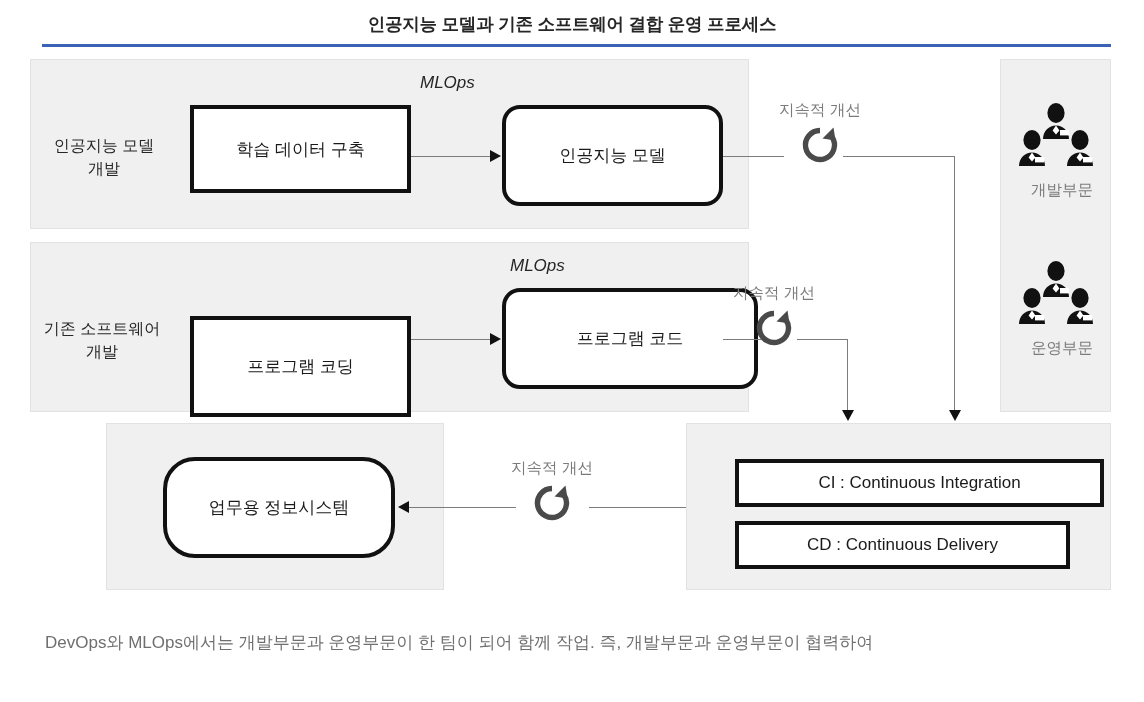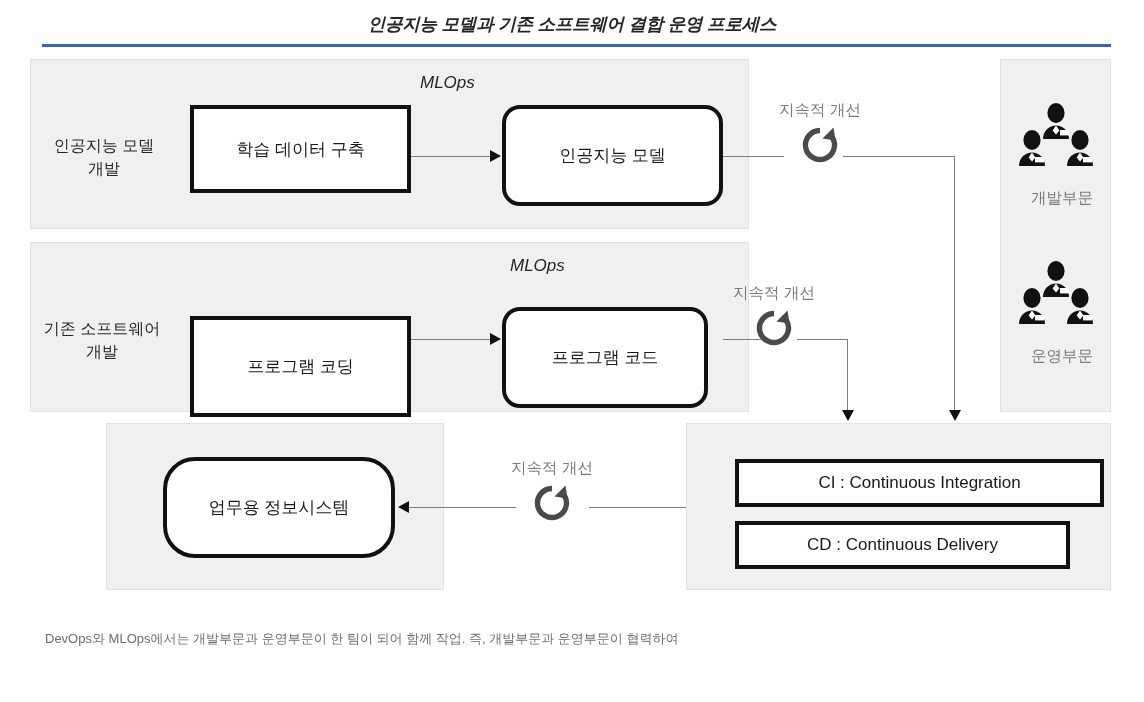--- a/index.html
+++ b/index.html
@@ -11,21 +11,20 @@
     position:relative;
     overflow:hidden;
   }
   .canvas{position:absolute;left:0;top:0;width:1144px;height:702px;}
 
   
   .title{
     position:absolute;left:0;top:12px;width:1144px;
     text-align:center;font-size:17.5px;font-weight:700;color:#262626;
     letter-spacing:-0.2px;
-    font-style:italic;
   }
   .title-rule{
     position:absolute;left:42px;top:44px;width:1069px;height:2.5px;
     background:#3a63b8;
   }
 
   
   .panel{
     position:absolute;background:#f0f0f0;border:1px solid #e2e2e2;
     box-sizing:border-box;
@@ -53,21 +52,21 @@
   
   .node{
     position:absolute;background:#ffffff;border:4px solid #111111;
     box-sizing:border-box;display:flex;align-items:center;justify-content:center;
     font-size:17px;color:#1a1a1a;text-align:center;
   }
   .node.rounded{border-radius:18px;}
   #node-train{left:190px;top:105px;width:221px;height:88px;}
   #node-model{left:502px;top:105px;width:221px;height:101px;}
   #node-coding{left:190px;top:288px;width:221px;height:101px;margin-top:28px;}
-  #node-code{left:502px;top:288px;width:206px;height:101px;margin-top:19px;}
+  #node-code{left:502px;top:288px;width:256px;height:101px;}
   #node-biz{left:163px;top:457px;width:232px;height:101px;border-radius:32px;}
 
   .cicd-box{
     position:absolute;background:#ffffff;border:4px solid #111111;
     box-sizing:border-box;display:flex;align-items:center;justify-content:center;
     font-size:17px;color:#1a1a1a;
   }
   #box-ci{left:735px;top:459px;width:369px;height:48px;}
   #box-cd{left:735px;top:521px;width:335px;height:48px;}
 
@@ -105,27 +104,27 @@
   #improve-1{left:760px;top:100px;width:120px;}
   #improve-2{left:714px;top:283px;width:120px;}
   #improve-3{left:492px;top:458px;width:120px;}
 
   
   .people-group{position:absolute;left:1000px;width:111px;text-align:center;}
   #people-dev{top:100px;}
   #people-ops{top:258px;}
   .people-ico{width:86px;height:78px;margin:0 auto;display:block;}
   .people-label{
-    font-size:15.5px;color:#7b7b7b;margin-top:10px;white-space:nowrap;padding-left:13px;
+    font-size:15.5px;color:#7b7b7b;margin-top:2px;white-space:nowrap;padding-left:13px;
   }
 
   
   .footnote{
     position:absolute;left:45px;top:628px;width:1065px;
-    font-size:13px;color:#6f6f6f;line-height:1.75;
+    font-size:17px;color:#6f6f6f;line-height:1.75;
   }
 </style>
 </head>
 <body>
 
 <div class="canvas">
 
   <div class="title">인공지능 모델과 기존 소프트웨어 결합 운영 프로세스</div>
   <div class="title-rule"></div>
 

